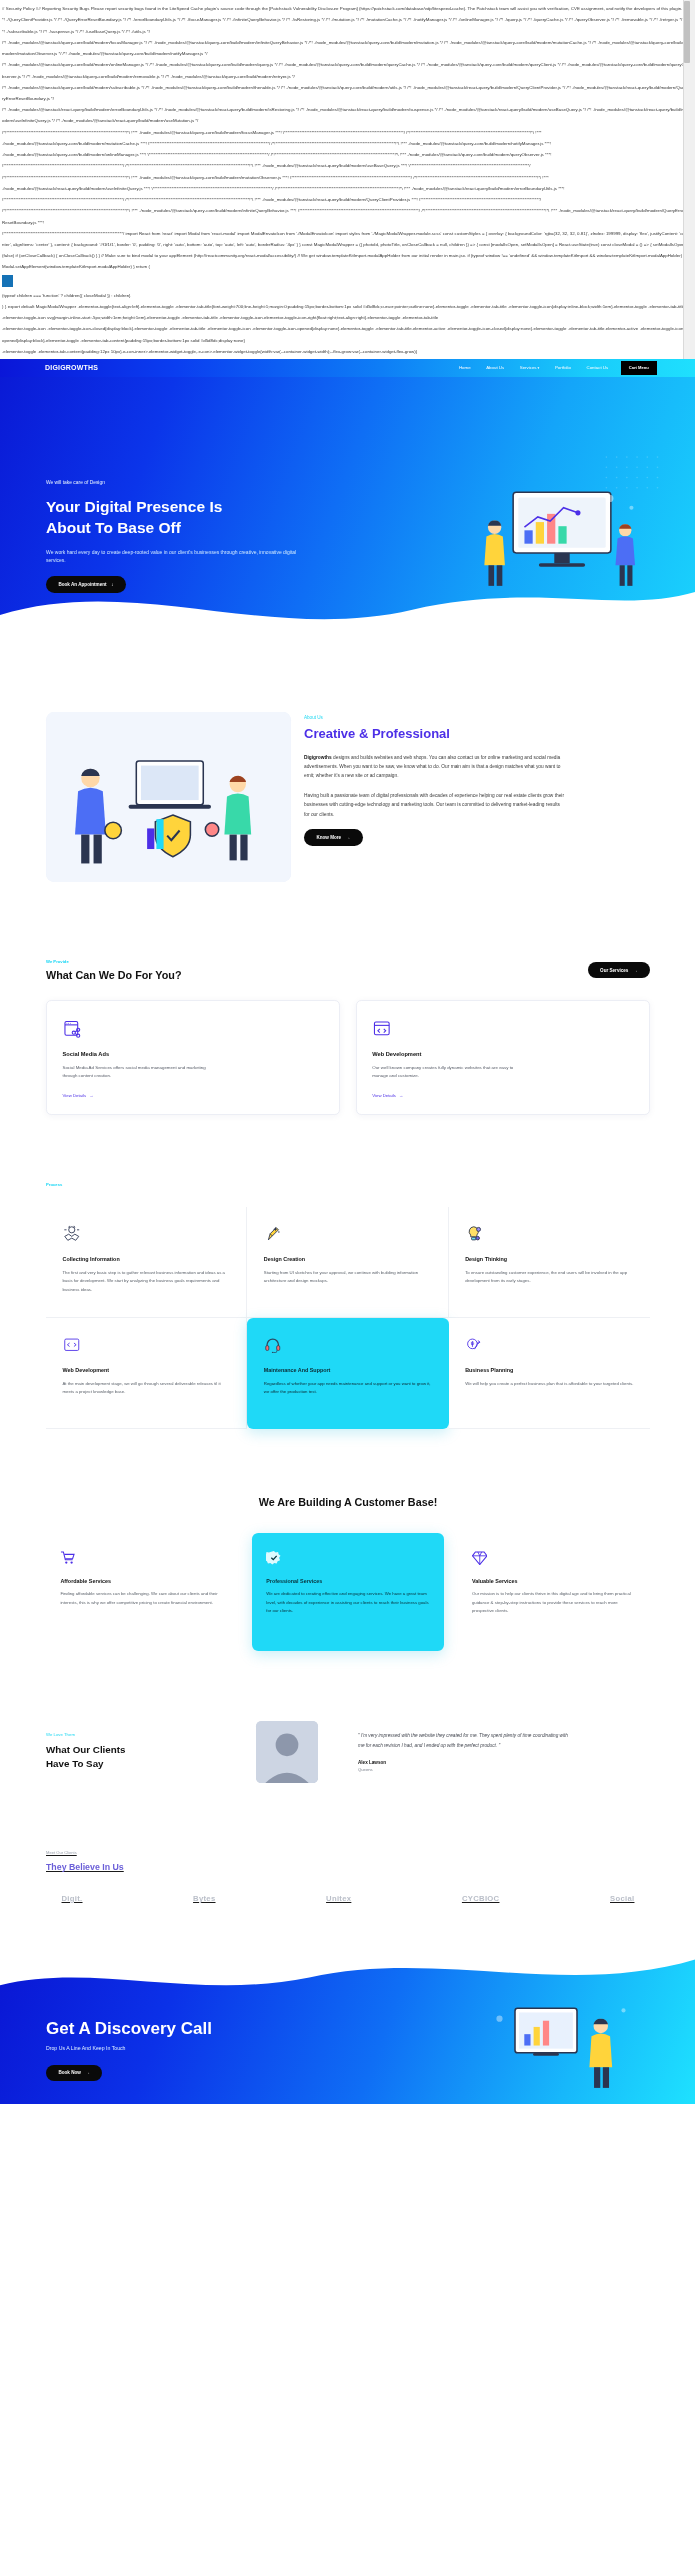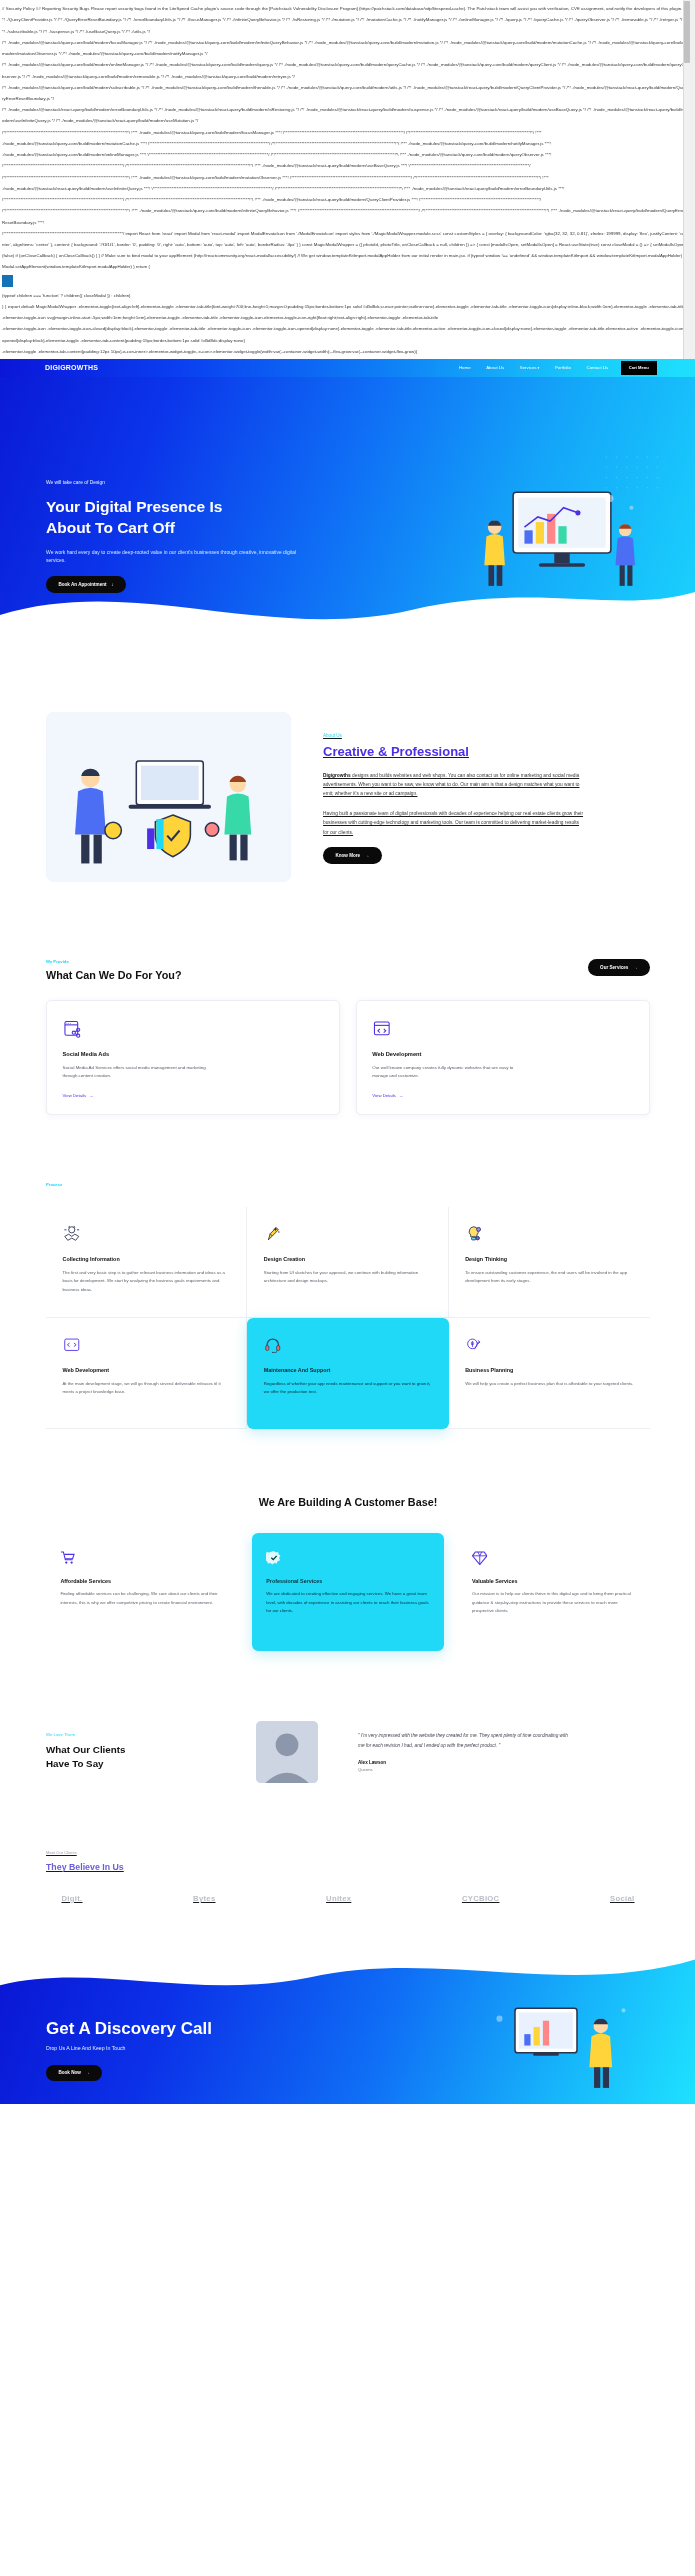--- a/index.html
+++ b/index.html
@@ -70,24 +70,24 @@
   }
   .hero-art{
     position:absolute; right:49px; top:106px; width:170px; height:108px; z-index:3;
   }
   .dot-grid{position:absolute;right:31px;top:77px;opacity:.35;z-index:1;}
 
   
   .section{ padding:0 46px; }
   .eyebrow{ color:#16d6f5; font-size:4.2px; font-weight:bold; margin-bottom:4.6px; }
   .sec-title{ font-size:10.8px; font-weight:bold; color:#111; }
-  .sec-head-row{ display:flex; align-items:flex-start; justify-content:space-between;gap:36px; }
-
-  
-  .about{ display:flex; gap:32px; padding:62px 46px 57px 46px; align-items:center; background:#fff;text-decoration:underline;}
+  .sec-head-row{ display:flex; align-items:center; justify-content:space-between;gap:36px; }
+
+  
+  .about{ display:flex; gap:13px; padding:62px 46px 57px 46px; background:#fff;}
   .about-art{
     flex:0 0 245px; height:170px; border-radius:8.2px;
     background:linear-gradient(135deg,#eef2fb 0%,#e4ecfa 100%);
     position:relative; overflow:hidden;
   }
   .about-copy{ flex:1; padding-top:3.1px; }
   .about-eyebrow{ color:#1fd8f2; font-size:4.6px; margin-bottom:6.7px;}
   .about-title{ font-size:13px; font-weight:bold; color:#4c2fe7; margin-bottom:11.3px;}
   .about-p{ font-size:4.8px; line-height:1.95; color:#3a3a3a; margin-bottom:10.3px; max-width:260px;}
   .about-p b{ color:#111; }
@@ -264,21 +264,21 @@
     <rect x="277" y="160" width="10" height="40" fill="#2b3550"></rect>
     <rect x="292" y="160" width="10" height="40" fill="#2b3550"></rect>
     <circle cx="258" cy="30" r="7" fill="#ffffff" opacity=".45"></circle>
     <circle cx="300" cy="48" r="4" fill="#ffffff" opacity=".4"></circle>
   </svg>
 
   <div class="hero-inner">
     <div class="hero-eyebrow">We will take care of Design</div>
     <div class="hero-title">
       <div>Your Digital Presence Is</div>
-      <div>About To Cart Off</div>
+      <div>About To Base Off</div>
     </div>
     <div class="hero-sub">We work hard every day to create deep-rooted value in our client's businesses through creative, innovative digital services.</div>
     <button class="btn-dark">
       <span>Book An Appointment</span>
       <span>↓</span>
     </button>
   </div>
 
   <svg class="hero-wave" viewBox="0 0 1350 190" preserveAspectRatio="none">
     <path d="M0,120 C260,40 520,175 800,110 C1040,55 1200,120 1350,75 L1350,190 L0,190 Z" fill="#ffffff"></path>

